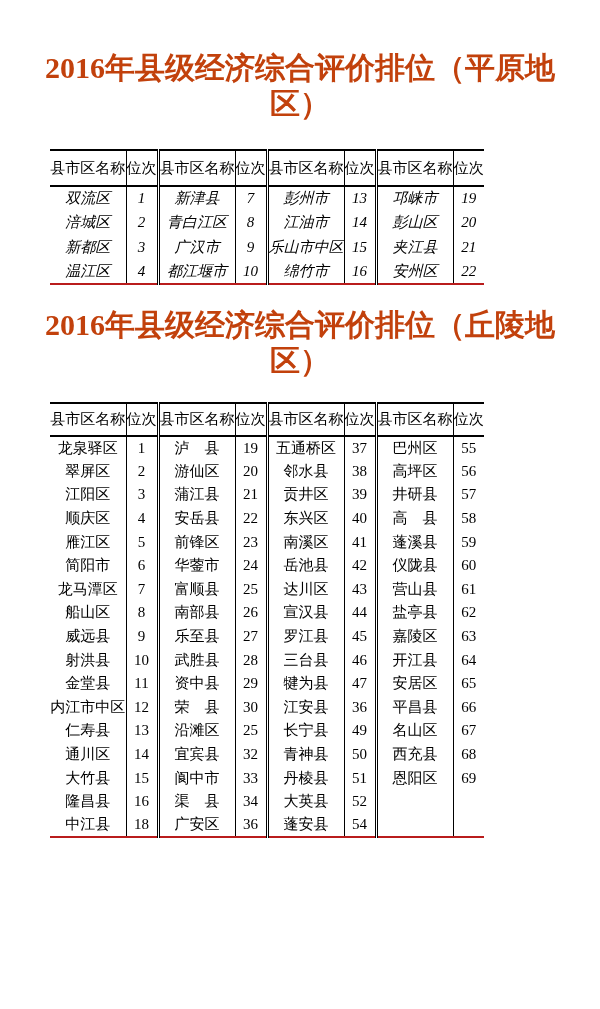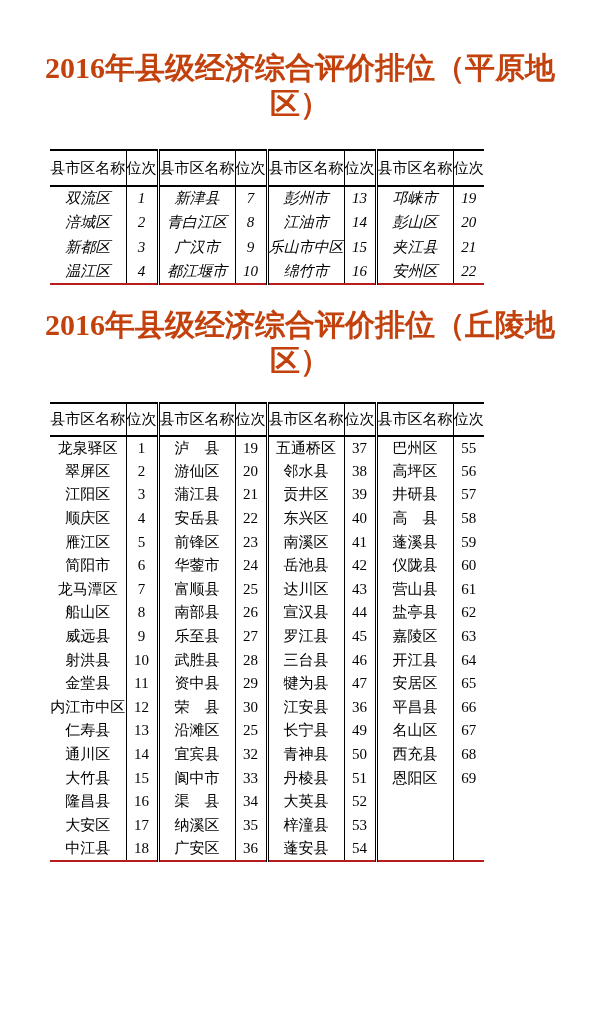--- a/index.html
+++ b/index.html
@@ -329,30 +329,20 @@
             <td class="name">隆昌县</td>
             <td class="rank">16</td>
             <td class="name gstart">渠　县</td>
             <td class="rank">34</td>
             <td class="name gstart">大英县</td>
             <td class="rank">52</td>
             <td class="name gstart"></td>
             <td class="rank"></td>
           </tr>
           <tr>
-            <td class="name">大安区</td>
-            <td class="rank">17</td>
-            <td class="name gstart">纳溪区</td>
-            <td class="rank">35</td>
-            <td class="name gstart">梓潼县</td>
-            <td class="rank">53</td>
-            <td class="name gstart"></td>
-            <td class="rank"></td>
-          </tr>
-          <tr>
             <td class="name">中江县</td>
             <td class="rank">18</td>
             <td class="name gstart">广安区</td>
             <td class="rank">36</td>
             <td class="name gstart">蓬安县</td>
             <td class="rank">54</td>
             <td class="name gstart"></td>
             <td class="rank"></td>
           </tr>
         </tbody>

